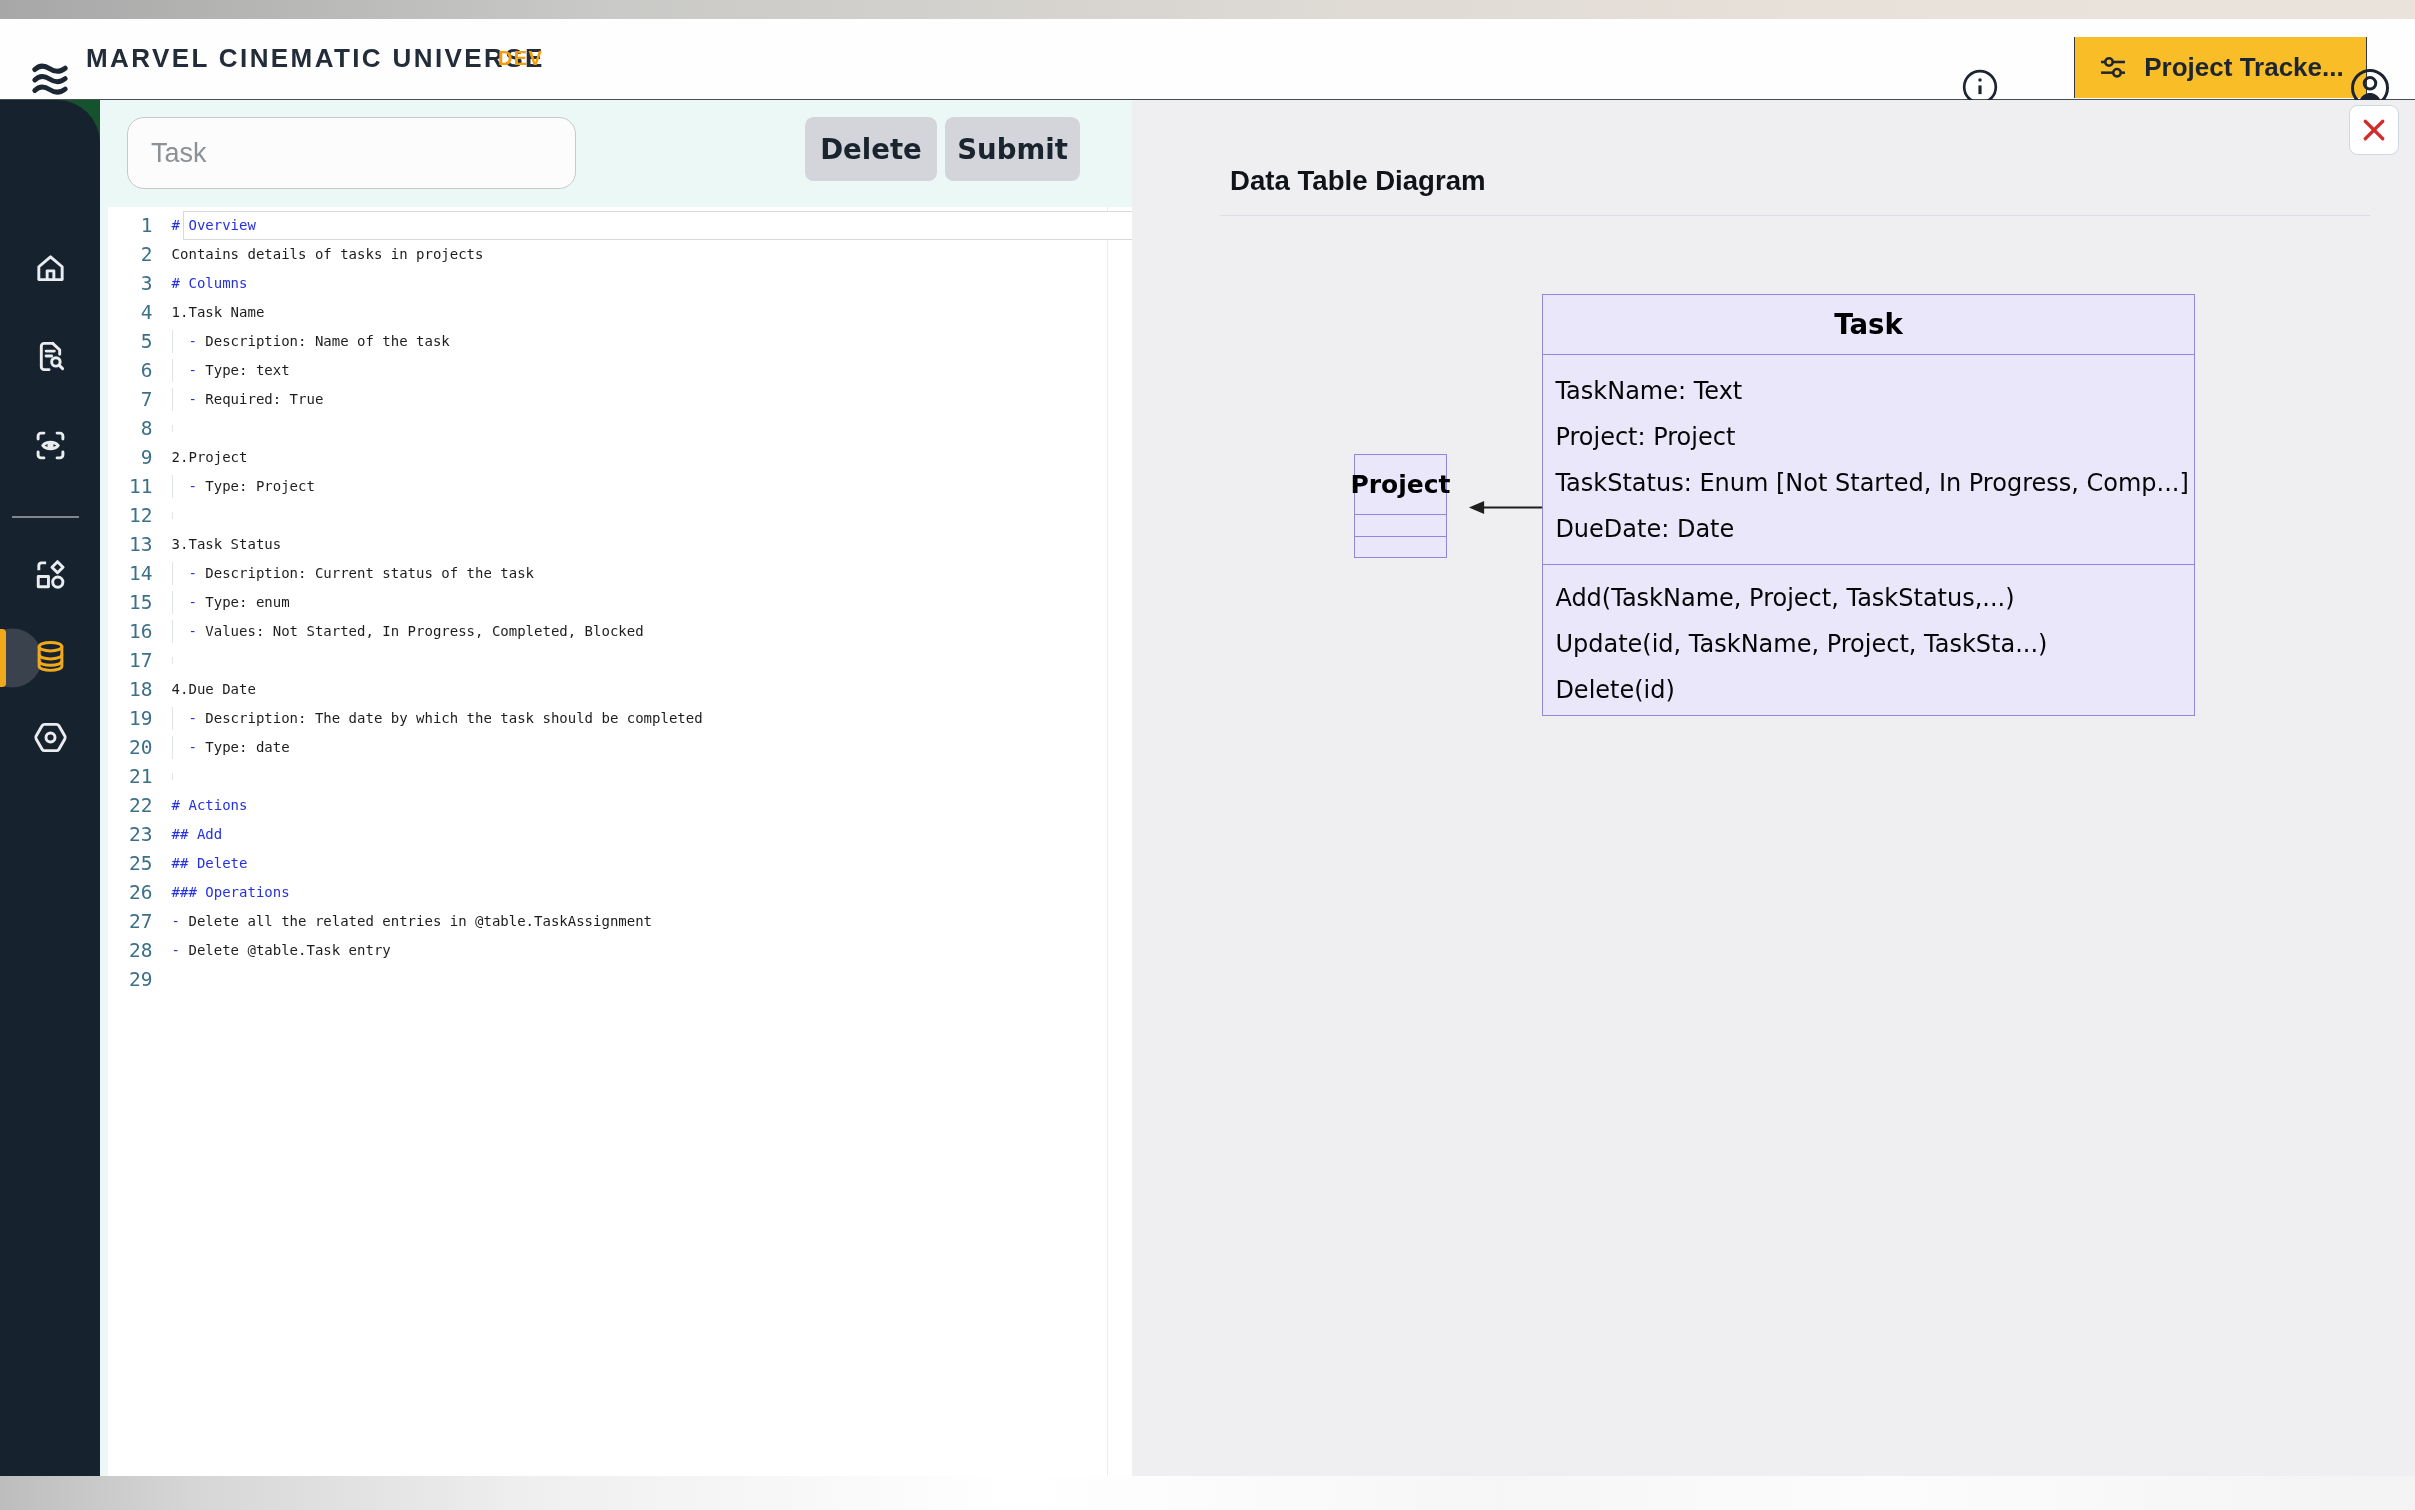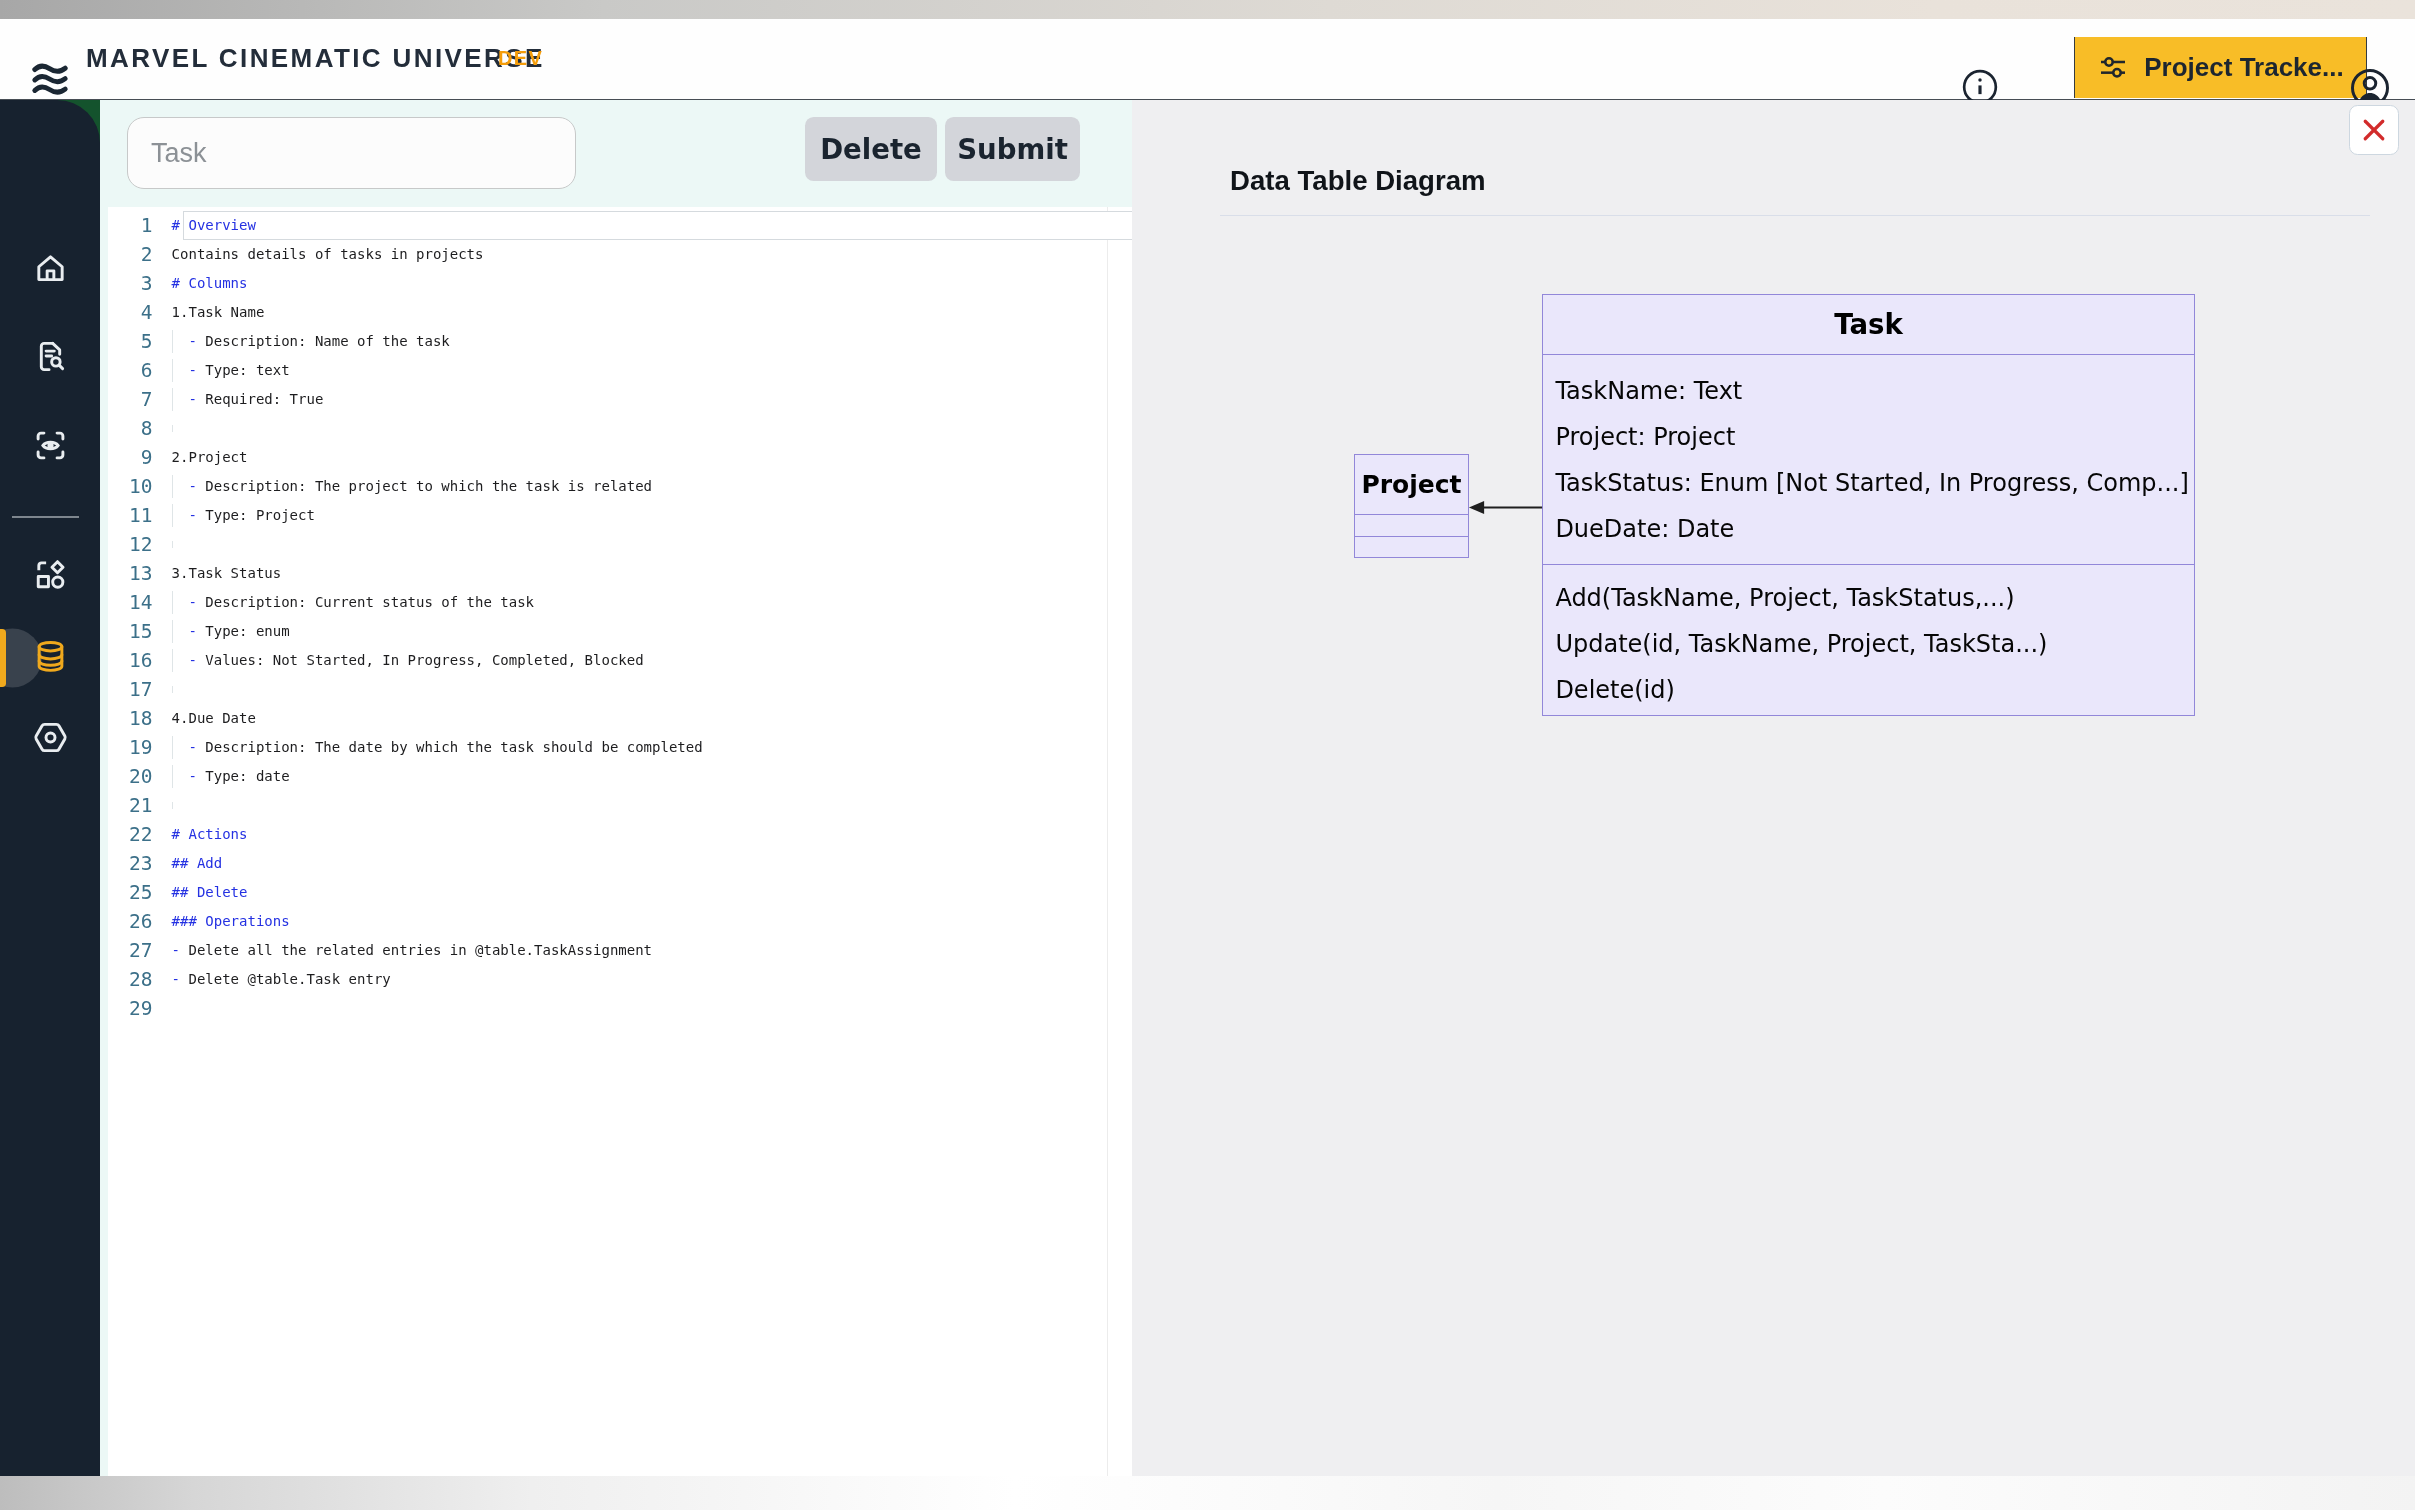--- a/index.html
+++ b/index.html
@@ -73,21 +73,21 @@
   
   .entity { position:absolute; background:#eae7fb; border:1.4px solid #9287d9; }
   .task-entity { left:410px; top:194px; width:653px; height:422px; }
   .entity-header { height:59px; display:flex; align-items:center; justify-content:center;
     font-family:"DejaVu Sans", sans-serif; font-size:27.6px; font-weight:700; color:#000; }
   .entity-section { border-top:1.4px solid #9287d9; }
   .task-attrs { height:210px; padding-top:13.3px; }
   .task-methods { height:151px; padding-top:9.5px; }
   .drow { height:46px; display:flex; align-items:center; padding-left:12.4px;
     font-family:"DejaVu Sans", sans-serif; font-size:24px; color:#060606; }
-  .project-entity { left:222px; top:354px; width:115px; height:104px; }
+  .project-entity { left:222px; top:354px; width:93px; height:104px; }
   .project-entity .entity-header { height:59px; font-size:25px; }
   .empty-row { height:22px; border-top:1px solid #9287d9; }
   .rel-arrow { position:absolute; left:333px; top:398px; width:81px; height:19px; }
 </style>
 </head>
 <body>
 
 <div id="app">
 
   <div class="top-strip"></div>
@@ -242,24 +242,20 @@
             <div class="ed-num">7</div>
             <div class="ed-content guide"><span class="tok-d">  </span><span class="tok-b">-</span><span class="tok-d"> Required: True</span></div>
           </div>
           <div class="ed-row">
             <div class="ed-num">8</div>
             <div class="ed-content guide"></div>
           </div>
           <div class="ed-row">
             <div class="ed-num">9</div>
             <div class="ed-content"><span class="tok-d">2.Project</span></div>
-          </div>
-          <div class="ed-row">
-            <div class="ed-num">10</div>
-            <div class="ed-content guide"><span class="tok-d">  </span><span class="tok-b">-</span><span class="tok-d"> Description: The project to which the task is related</span></div>
           </div>
           <div class="ed-row">
             <div class="ed-num">11</div>
             <div class="ed-content guide"><span class="tok-d">  </span><span class="tok-b">-</span><span class="tok-d"> Type: Project</span></div>
           </div>
           <div class="ed-row">
             <div class="ed-num">12</div>
             <div class="ed-content guide"></div>
           </div>
           <div class="ed-row">

